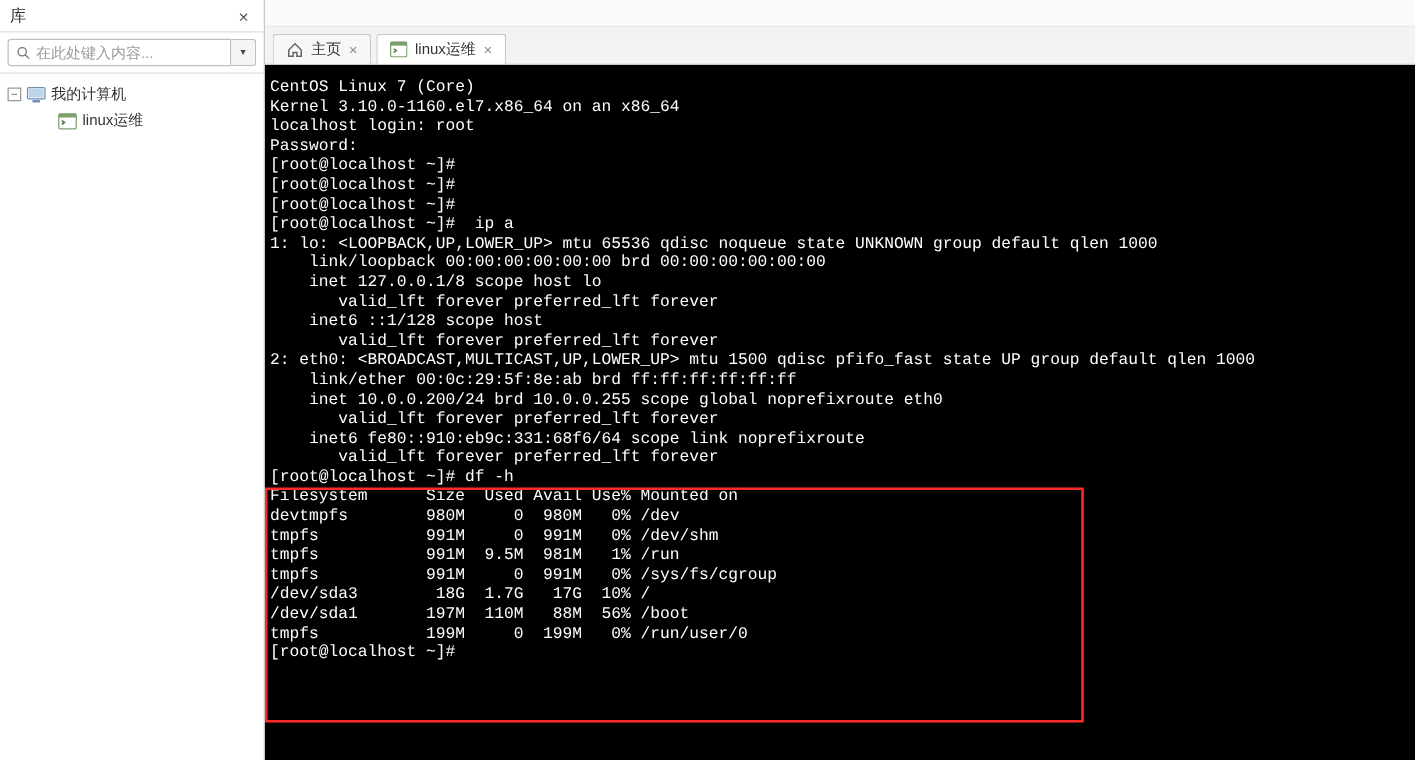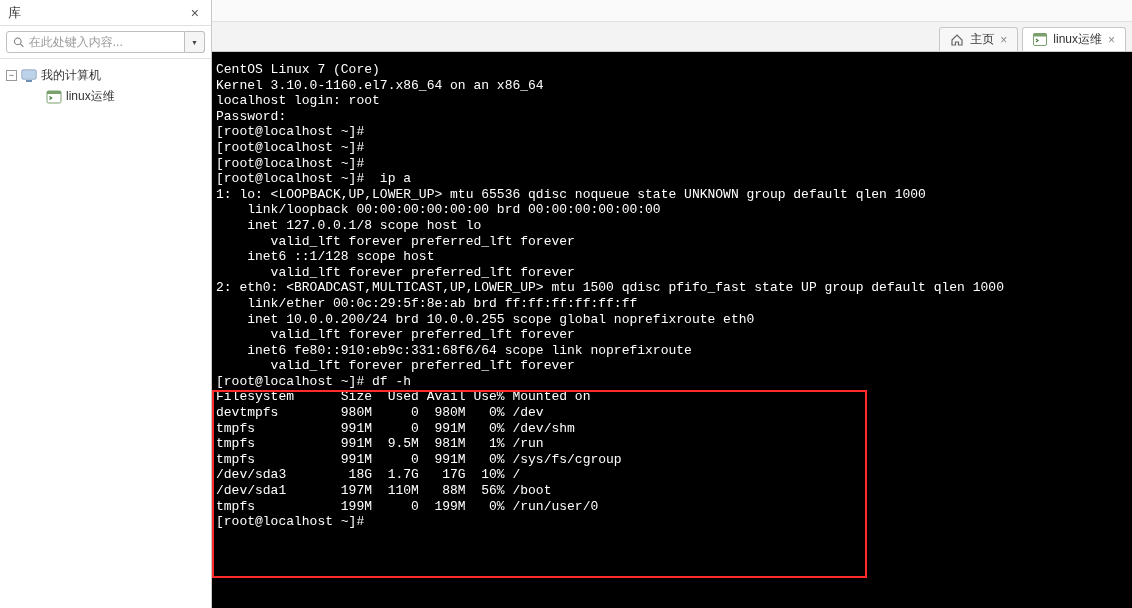--- a/index.html
+++ b/index.html
@@ -105,21 +105,20 @@
   border-bottom: 1px solid #e0e0e0;
 }
 .tabs {
   display: flex;
   align-items: flex-end;
   padding: 5px 6px 0 6px;
   gap: 4px;
   border-bottom: 1px solid #c8c8c8;
   background: #f3f3f3;
   height: 30px;
-  justify-content: flex-end;
 }
 .tab {
   display: flex;
   align-items: center;
   gap: 6px;
   padding: 4px 10px;
   border: 1px solid #c8c8c8;
   border-bottom: none;
   border-radius: 3px 3px 0 0;
   background: #f7f7f7;

